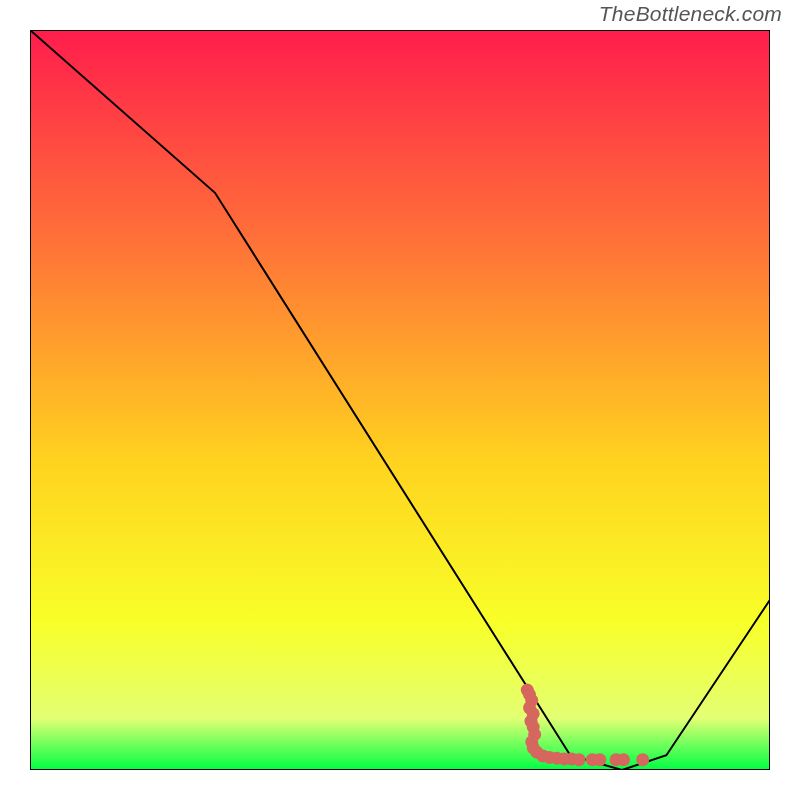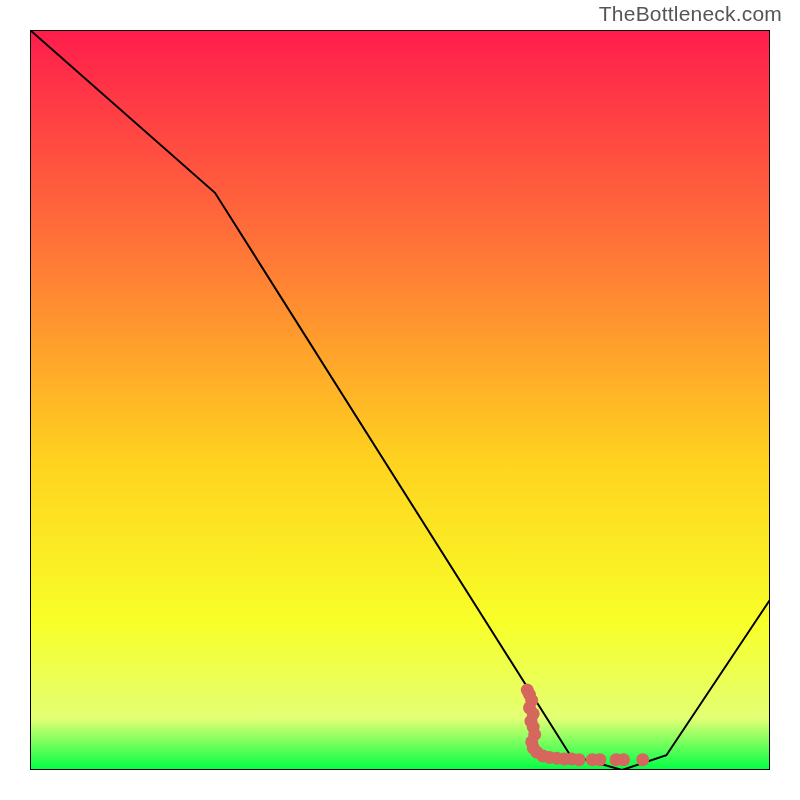--- a/index.html
+++ b/index.html
@@ -18,20 +18,21 @@
   }
   .watermark {
     position: absolute;
     top: 2px;
     right: 18px;
     color: #555555;
     font-size: 21px;
     font-weight: 500;
     letter-spacing: 0.2px;
     z-index: 5;
+    font-style: italic;
   }
   .plot {
     position: absolute;
     left: 30px;
     top: 30px;
     width: 740px;
     height: 740px;
   }
   .plot svg {
     width: 740px;

